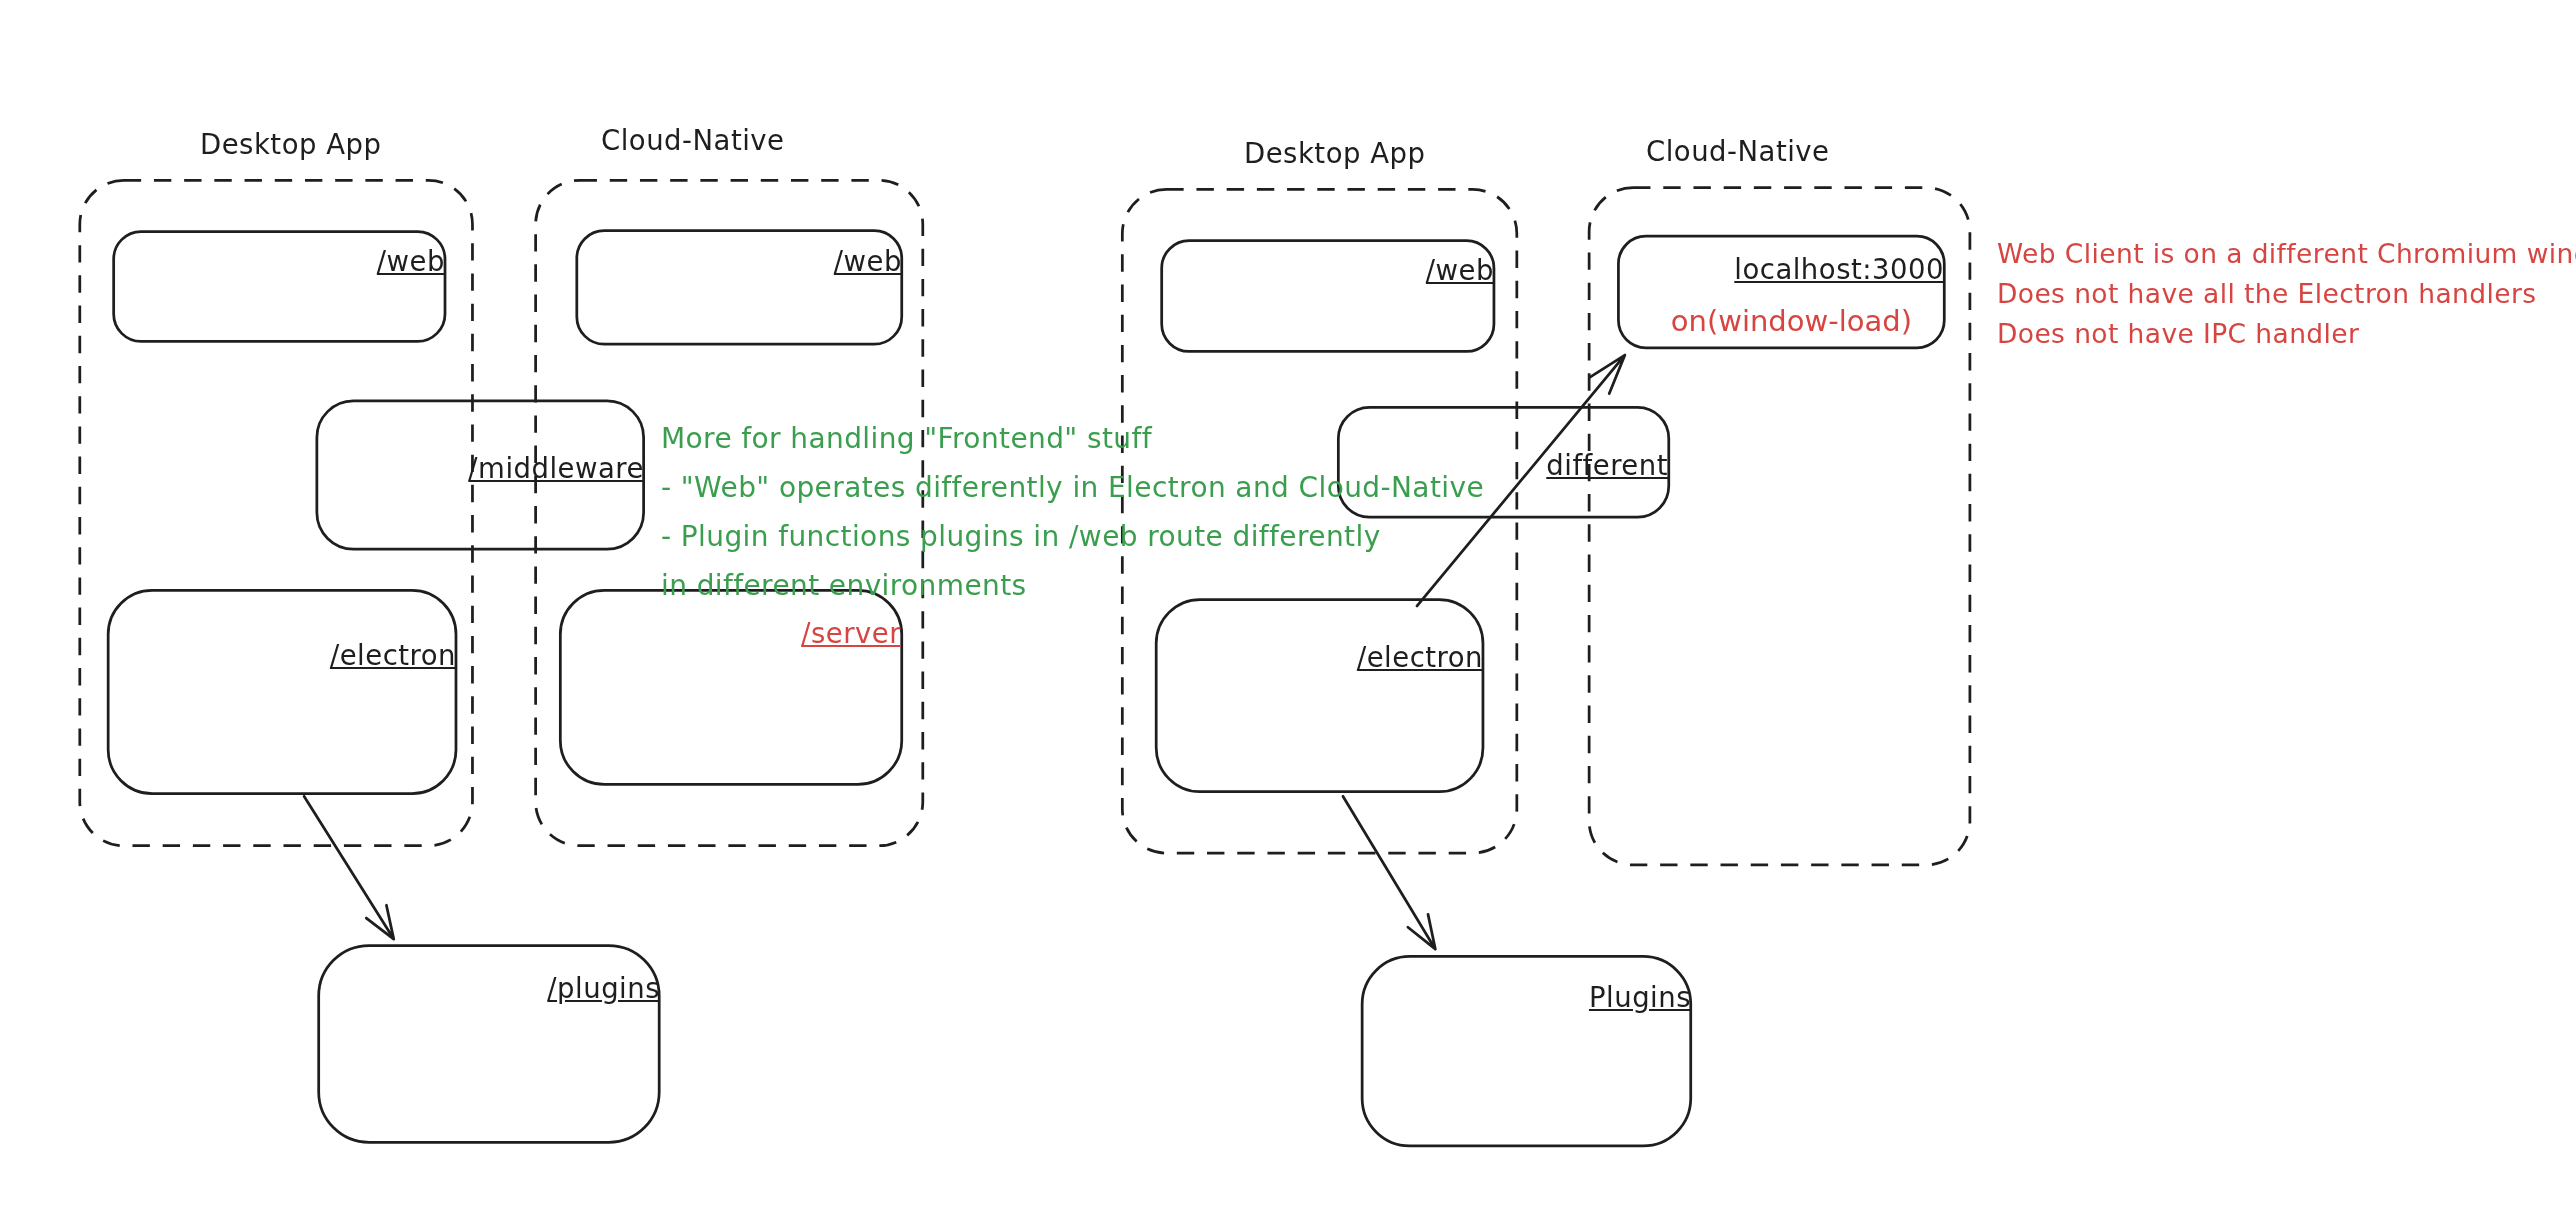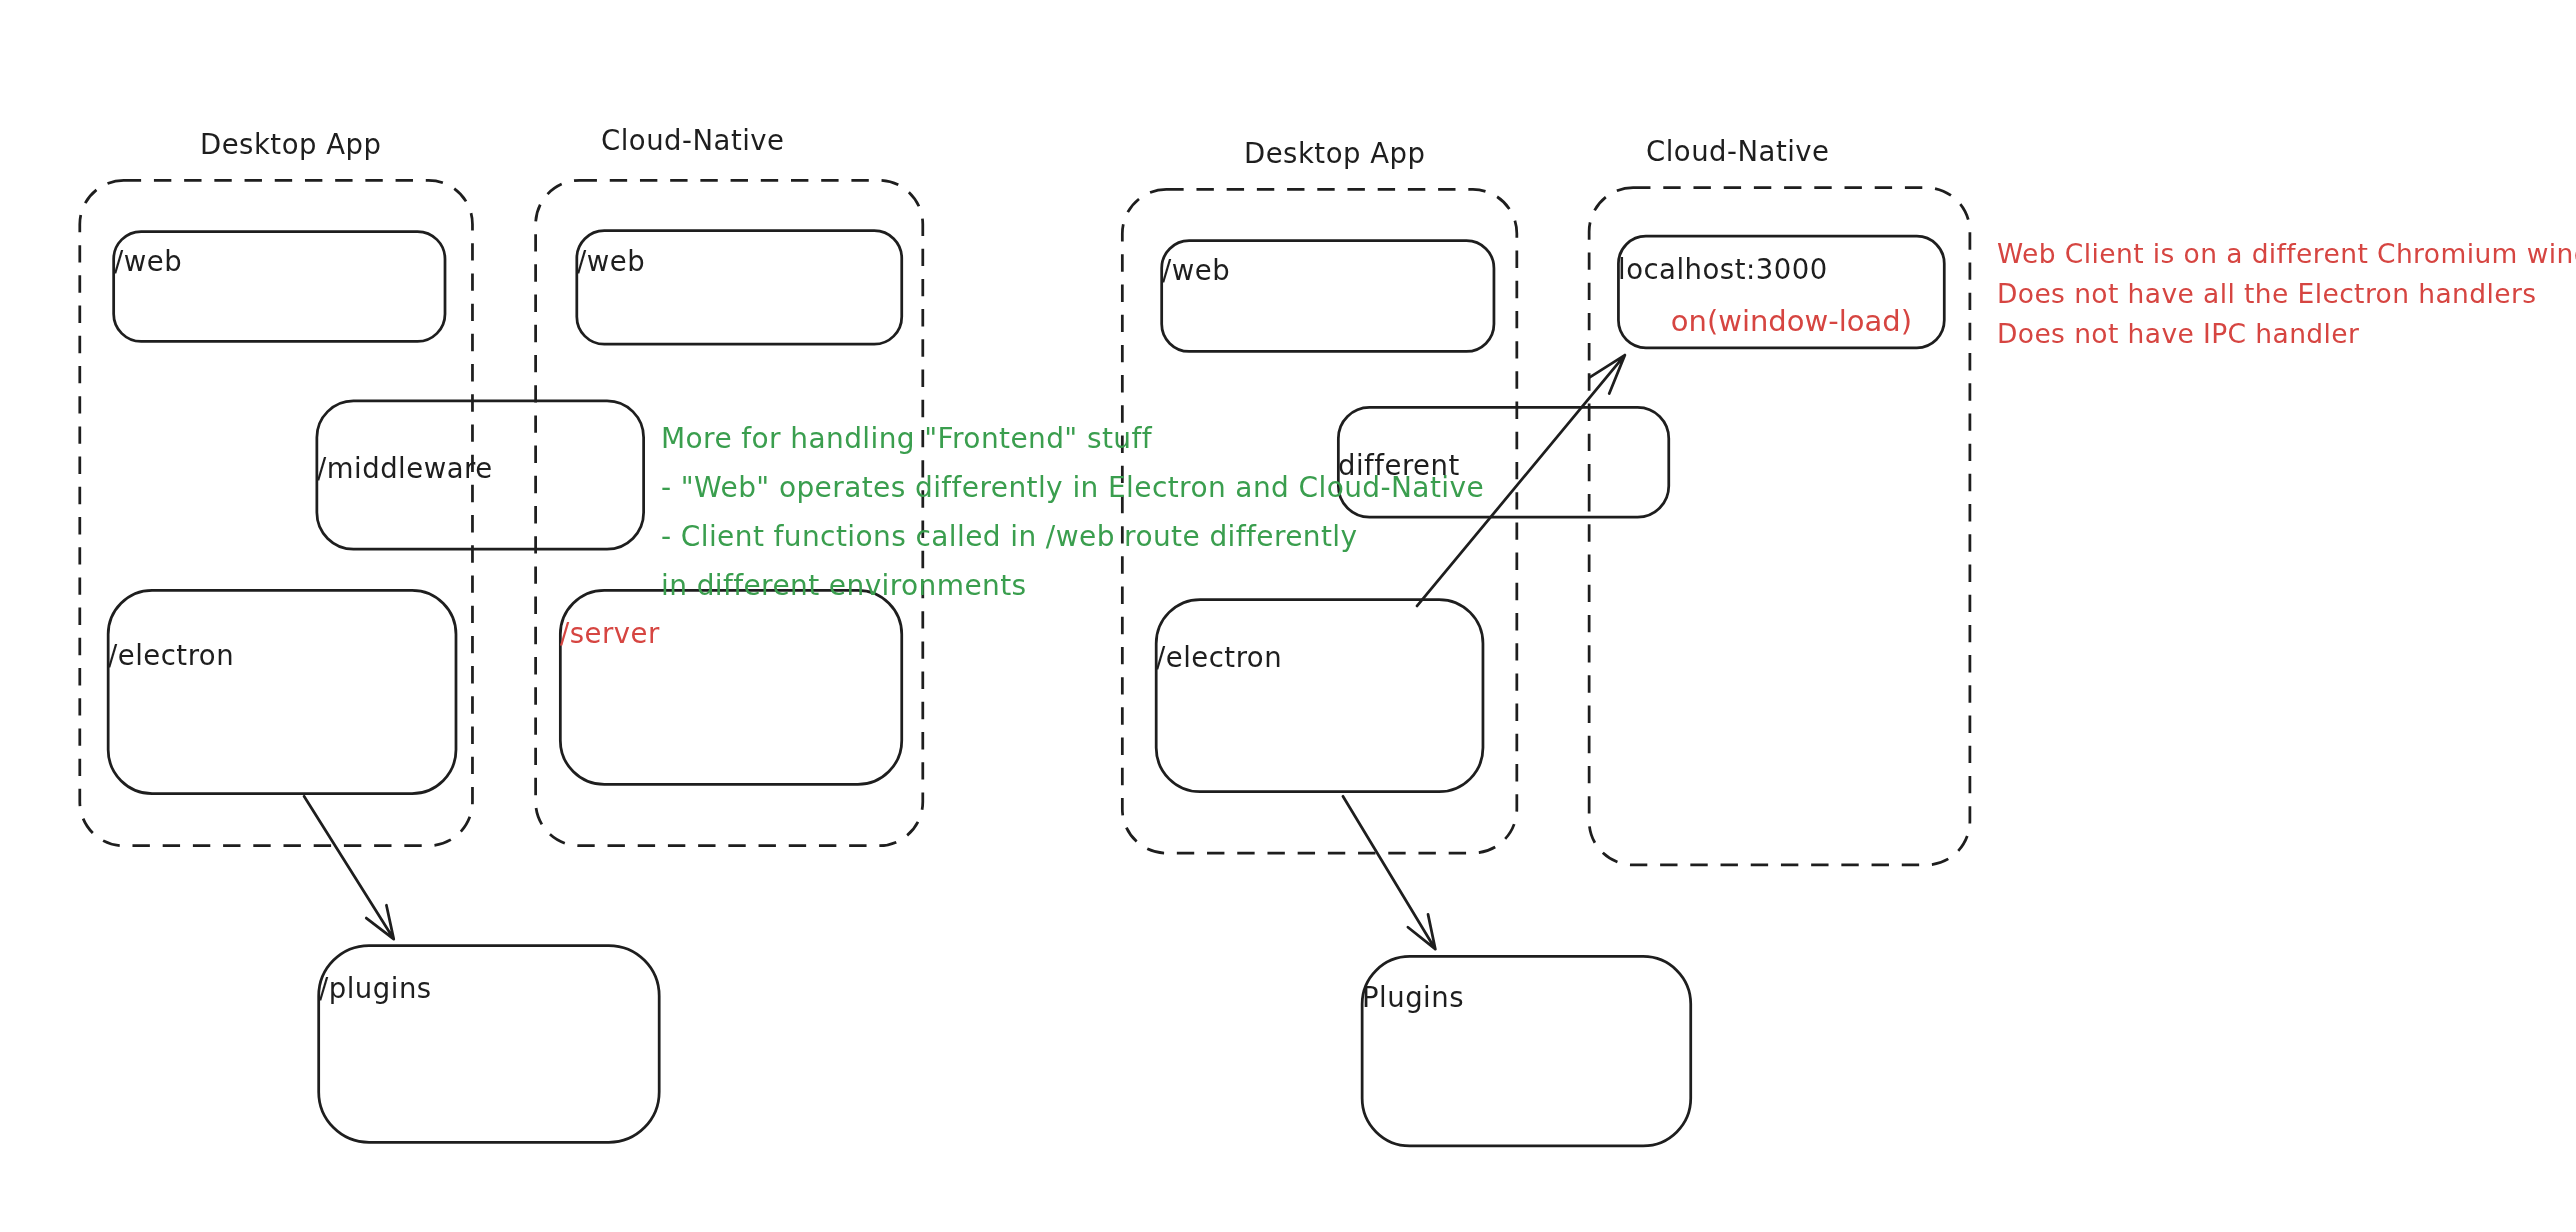--- a/index.html
+++ b/index.html
@@ -21,21 +21,21 @@
   .container-rect{fill:none;stroke:var(--ink);stroke-width:3;stroke-dasharray:19 14;}
   .node-rect{fill:none;stroke:var(--ink);stroke-width:3;}
   .arrow{fill:none;stroke:var(--ink);stroke-width:3;stroke-linecap:round;stroke-linejoin:round;}
   .lbl{
     position:absolute;
     font-size:27.5px;
     letter-spacing:0.5px;
     white-space:nowrap;
     color:var(--ink);
   }
-  .box-lbl{text-align:left;}
+  .box-lbl{text-align:right;text-decoration:underline;}
   .red-text{color:var(--red);}
   .green-note{
     position:absolute;left:661px;top:414px;
     color:var(--green);
     font-size:28px;line-height:49px;letter-spacing:0.4px;
     white-space:nowrap;
   }
   .red-note{
     position:absolute;left:1997px;top:234px;
     color:var(--red);
@@ -92,21 +92,21 @@
   <div class="lbl box-lbl" style="left:1162px;top:254px;width:332px">/web</div>
   <div class="lbl box-lbl" style="left:1618px;top:253px;width:326px">localhost:3000</div>
   <div class="windowload">on(window-load)</div>
   <div class="lbl box-lbl" style="left:1338px;top:449px;width:330px">different</div>
   <div class="lbl box-lbl" style="left:1156px;top:641px;width:327px">/electron</div>
   <div class="lbl box-lbl" style="left:1362px;top:981px;width:329px">Plugins</div>
 
   <div class="green-note">
     <div>More for handling "Frontend" stuff</div>
     <div>- "Web" operates differently in Electron and Cloud-Native</div>
-    <div>- Client functions called in /web route differently</div>
+    <div>- Plugin functions plugins in /web route differently</div>
     <div>in different environments</div>
   </div>
 
   <div class="red-note">
     <div>Web Client is on a different Chromium window</div>
     <div>Does not have all the Electron handlers</div>
     <div>Does not have IPC handler</div>
   </div>
 
 </div>

